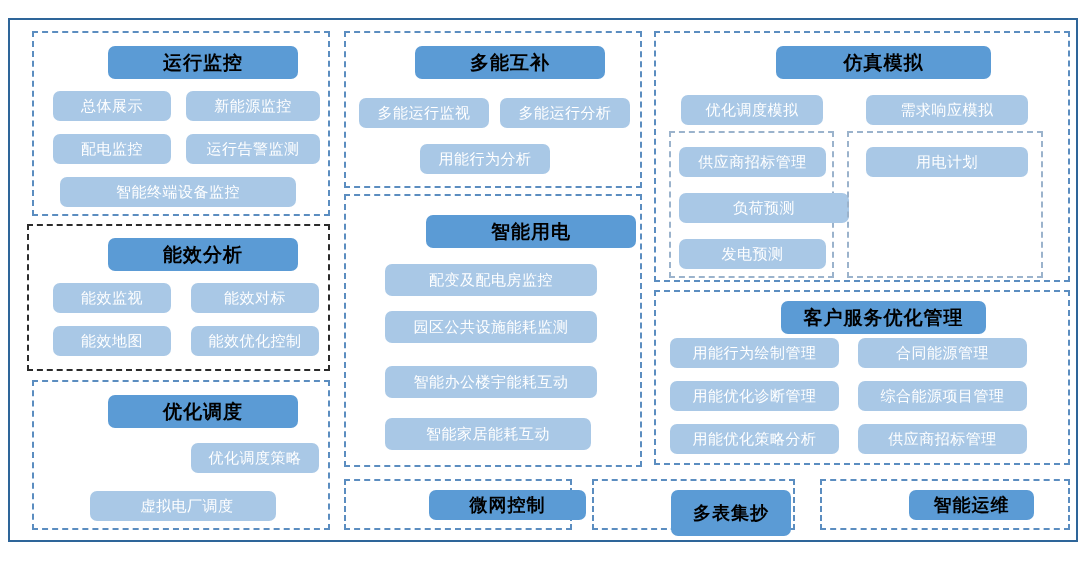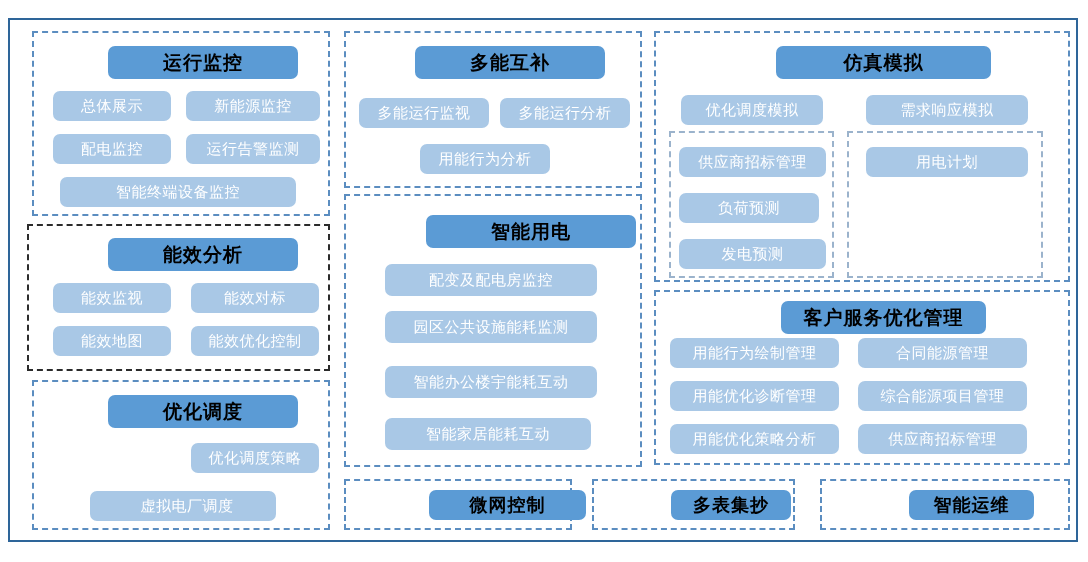--- a/index.html
+++ b/index.html
@@ -120,36 +120,36 @@
   <div class="tile" style="left:385px; top:311px; width:212px; height:32px; font-size:15px;">园区公共设施能耗监测</div>
   <div class="tile" style="left:385px; top:366px; width:212px; height:32px; font-size:15px;">智能办公楼宇能耗互动</div>
   <div class="tile" style="left:385px; top:418px; width:206px; height:32px; font-size:15px;">智能家居能耗互动</div>
 
   <div class="panel" style="left:344px; top:479px; width:228px; height:51px;">
   </div>
   <div class="head" style="left:393px; top:490px; width:157px; height:30px; font-size:18px;">微网控制</div>
 
   <div class="panel" style="left:592px; top:479px; width:203px; height:51px;">
   </div>
-  <div class="head" style="left:635px; top:490px; width:120px; height:30px; font-size:18px;">多表集抄</div>
+  <div class="head" style="left:635px; top:490px; width:120px; height:46px; font-size:18px;">多表集抄</div>
 
   <div class="panel" style="left:820px; top:479px; width:250px; height:51px;">
   </div>
   <div class="head" style="left:873px; top:490px; width:125px; height:30px; font-size:18px;">智能运维</div>
 
   <div class="panel" style="left:654px; top:31px; width:416px; height:251px;">
   </div>
   <div class="head" style="left:740px; top:46px; width:215px; height:33px; font-size:19px;">仿真模拟</div>
   <div class="tile" style="left:681px; top:95px; width:142px; height:30px; font-size:15px;">优化调度模拟</div>
   <div class="tile" style="left:866px; top:95px; width:162px; height:30px; font-size:15px;">需求响应模拟</div>
 
   <div class="panel grey-dash" style="left:669px; top:131px; width:165px; height:147px;">
   </div>
   <div class="tile" style="left:679px; top:147px; width:147px; height:30px; font-size:15px;">供应商招标管理</div>
-  <div class="tile" style="left:679px; top:193px; width:140px; height:30px; font-size:15px;">负荷预测</div>
+  <div class="tile" style="left:679px; top:193px; width:170px; height:30px; font-size:15px;">负荷预测</div>
   <div class="tile" style="left:679px; top:239px; width:147px; height:30px; font-size:15px;">发电预测</div>
 
   <div class="panel grey-dash" style="left:847px; top:131px; width:196px; height:147px;">
   </div>
   <div class="tile" style="left:866px; top:147px; width:162px; height:30px; font-size:15px;">用电计划</div>
 
   <div class="panel" style="left:654px; top:290px; width:416px; height:175px;">
   </div>
   <div class="head" style="left:745px; top:301px; width:205px; height:33px; font-size:19px;">客户服务优化管理</div>
   <div class="tile" style="left:670px; top:338px; width:169px; height:30px; font-size:15px;">用能行为绘制管理</div>

